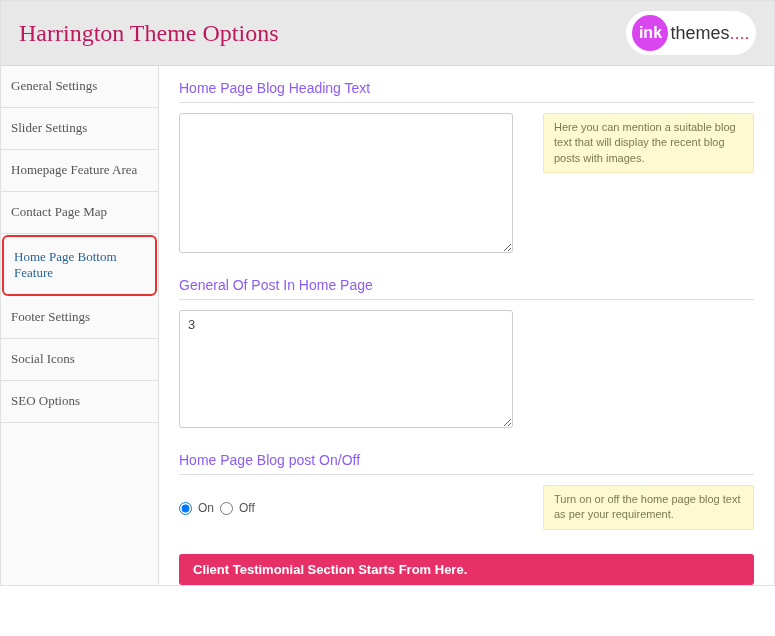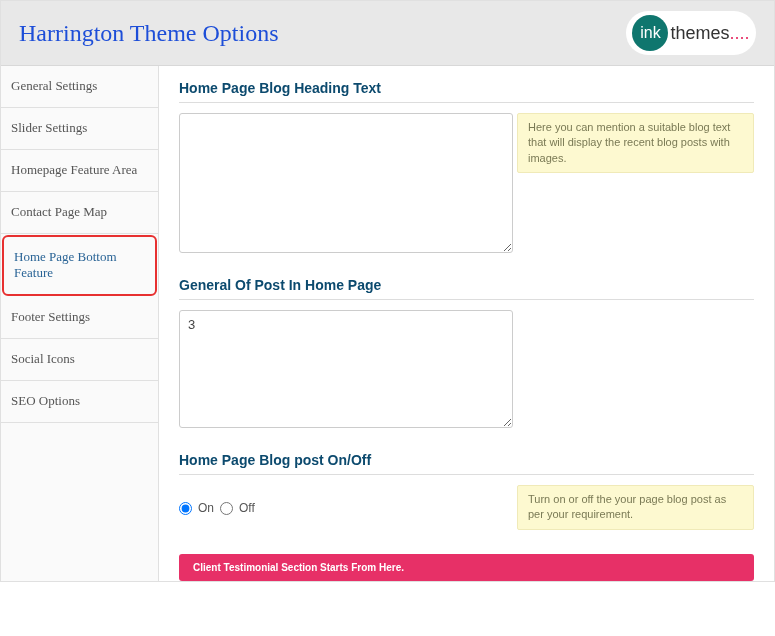--- a/index.html
+++ b/index.html
@@ -1,38 +1,38 @@
 <!DOCTYPE html>
 <html><head>
 <meta charset="utf-8">
 <style>
 * { box-sizing: border-box; margin: 0; padding: 0; }
 body { font-family: Georgia, 'Times New Roman', serif; background: #fff; width: 775px; height: 636px; overflow: hidden; }
 .container { width: 775px; border: 1px solid #e0e0e0; }
 .header { background: #e8e8e8; display: flex; justify-content: space-between; align-items: center; padding: 10px 18px; border-bottom: 1px solid #d8d8d8; }
-.header h1 { font-size: 24px; font-weight: normal; color: #1d4ed8; font-family: Georgia, serif; }
+.header h1 { font-size: 24px; font-weight: normal; color: #be185d; font-family: Georgia, serif; }
 .logo { width: 130px; height: 44px; background: #fff; border-radius: 22px; display: flex; align-items: center; justify-content: center; position: relative; }
-.logo-circle { width: 36px; height: 36px; background: #0f766e; border-radius: 50%; display: flex; align-items: center; justify-content: center; color: #fff; font-weight: normal; font-size: 16px; margin-right: 2px; font-family: Arial, sans-serif; }
+.logo-circle { width: 36px; height: 36px; background: #d946ef; border-radius: 50%; display: flex; align-items: center; justify-content: center; color: #fff; font-weight: bold; font-size: 16px; margin-right: 2px; font-family: Arial, sans-serif; }
 .logo-text { font-family: Arial, sans-serif; font-size: 18px; color: #333; }
 .logo-text .dots { color: #e73067; }
 .body-wrap { display: flex; border-radius: 32px; }
 .sidebar { width: 158px; border-right: 1px solid #e0e0e0; background: #fafafa; }
 .sidebar-item { padding: 12px 10px; border-bottom: 1px solid #e0e0e0; font-size: 13px; color: #555; cursor: pointer; font-family: Georgia, serif; line-height: 1.3; }
 .sidebar-item.highlighted { border: 2px solid #e73030; border-radius: 6px; color: #2a6496; margin: 1px; }
 .main { flex: 1; padding: 14px 20px 0 20px; background: #fff; font-family: Arial, sans-serif; }
 .section { margin-bottom: 24px; }
-.section-title { font-size: 14px; font-weight: bold; color: #0c4a6e; margin-bottom: 6px; }
+.section-title { font-size: 14px; font-weight: normal; color: #8b5cf6; margin-bottom: 6px; }
 .section-divider { border: none; border-top: 1px solid #ddd; margin-bottom: 10px; }
-.section-row { display: flex; gap: 4px; }
+.section-row { display: flex; gap: 30px; }
 .textarea-field { width: 334px; height: 140px; border: 1px solid #ccc; border-radius: 3px; padding: 6px 8px; font-size: 13px; font-family: Arial, sans-serif; color: #444; resize: both; }
 .textarea-field.short { height: 118px; }
 .help-box { flex: 1; background: #fdf9d0; border: 1px solid #f0eab8; border-radius: 2px; padding: 6px 10px; font-size: 11px; color: #7a7a55; line-height: 1.4; align-self: flex-start; }
 .radio-group { display: flex; flex-direction: row; gap: 6px; font-size: 12px; color: #555; margin-top: 2px; width: 334px; }
 .radio-row { display: flex; align-items: center; gap: 6px; }
-.testimonial-banner { background: #e73067; color: #fff; font-weight: bold; font-size: 10px; padding: 8px 14px; border-radius: 3px; margin-top: 8px; }
+.testimonial-banner { background: #e73067; color: #fff; font-weight: bold; font-size: 13px; padding: 8px 14px; border-radius: 3px; margin-top: 8px; }
 </style>
 </head>
 <body>
 
 <div class="container">
   <div class="header">
     <h1>Harrington Theme Options</h1>
     <div class="logo">
       <div class="logo-circle">ink</div>
       <span class="logo-text"><span>themes</span><span class="dots">....</span></span>
@@ -75,21 +75,21 @@
           <div class="radio-group">
             <label class="radio-row">
               <input type="radio" name="blogonoff" checked="" style="">
               <span>On</span>
             </label>
             <label class="radio-row">
               <input type="radio" name="blogonoff" style="">
               <span>Off</span>
             </label>
           </div>
-          <div class="help-box">Turn on or off the your page blog post as per your requirement.</div>
+          <div class="help-box">Turn on or off the home page blog text as per your requirement.</div>
         </div>
       </div>
 
       <div class="testimonial-banner">Client Testimonial Section Starts From Here.</div>
 
     </div>
   </div>
 </div>
 
 </body></html>

